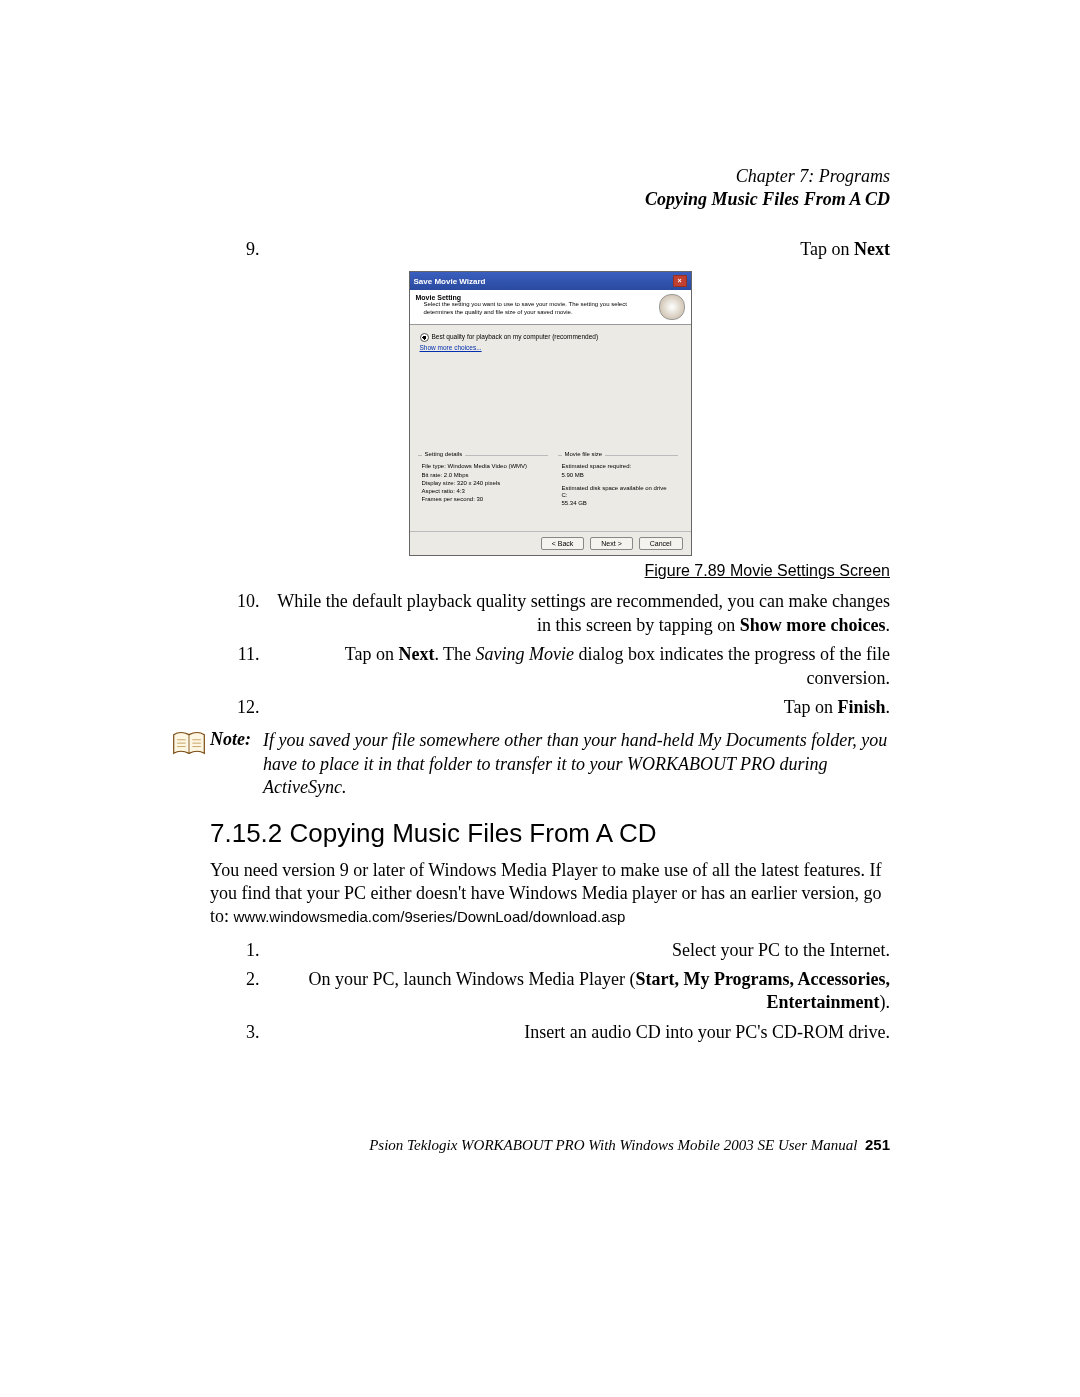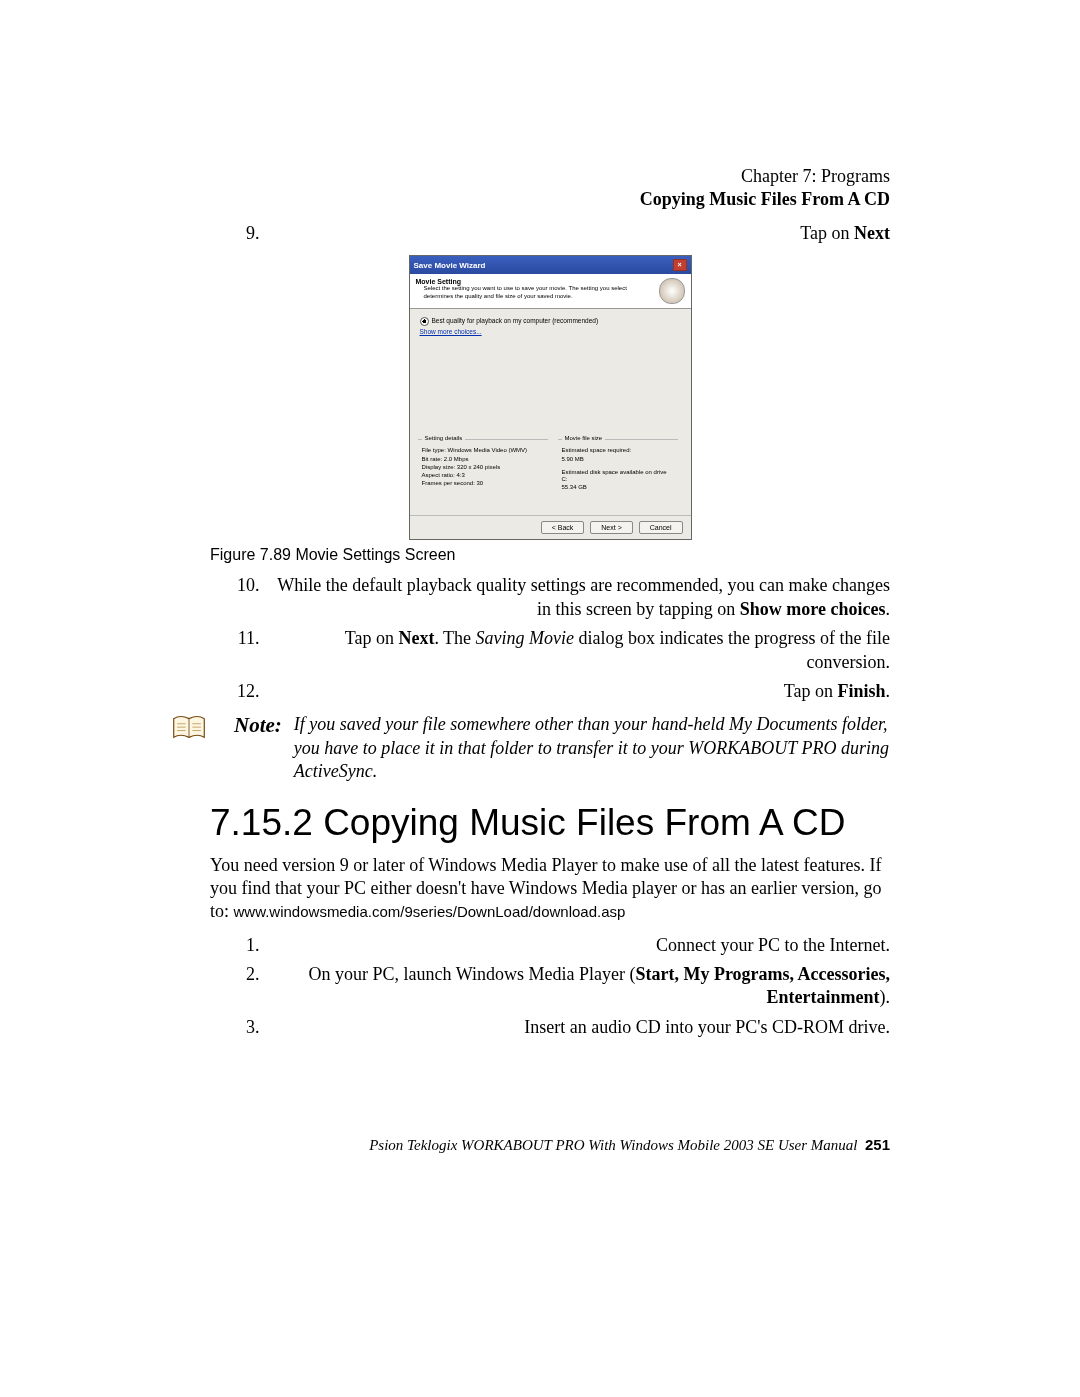--- a/index.html
+++ b/index.html
@@ -13,23 +13,24 @@
     position: relative;
   }
   .page {
     position: absolute;
     left: 210px;
     top: 165px;
     width: 680px;
   }
   .hdr {
     text-align: right;
+    font-style: italic;
     font-size: 18px;
     line-height: 1.25;
-    margin-bottom: 12px;
+    margin-bottom: 28px;
   }
   .hdr .sub {
     font-weight: bold;
   }
   ol.steps {
     list-style: decimal;
     margin: 0 0 10px 0;
     padding-left: 54px;
     font-size: 18px;
   }
@@ -136,24 +137,25 @@
     display: inline-block;
     border: 1px solid #888;
     background: #f4f3ee;
     font-size: 7px;
     padding: 2px 10px;
     margin-left: 4px;
     border-radius: 2px;
   }
 
   .figcap {
-    text-align: left;
+    text-align: right;
     font-family: Arial, Helvetica, sans-serif;
     font-size: 16px;
     margin: 6px 0 10px 0;
+    text-decoration: underline;
   }
   .bodytext {
     font-size: 18px;
     line-height: 1.3;
     margin: 10px 0;
   }
 
   .note-row {
     display: flex;
     align-items: flex-start;
@@ -163,33 +165,32 @@
     width: 34px; height: 26px;
     flex: 0 0 34px;
     margin-right: 4px;
     margin-top: 2px;
   }
   .note-label {
     font-style: italic;
     font-weight: bold;
     white-space: nowrap;
     margin-right: 12px;
-    font-size: 21px;
-    margin-left: 24px;
+    font-size: 18px;
   }
   .note-text {
     font-style: italic;
     font-size: 18px;
     line-height: 1.3;
   }
 
   h2.section {
     font-family: Arial, Helvetica, sans-serif;
     font-weight: normal;
-    font-size: 37px;
+    font-size: 26px;
     margin: 18px 0 6px 0;
   }
   .url { font-family: Arial, Helvetica, sans-serif; font-size: 15px; }
 
   .footer {
     position: absolute;
     left: 210px;
     top: 1136px;
     width: 680px;
     text-align: right;
@@ -287,21 +288,21 @@
     <span class="note-text">If you saved your file somewhere other than your hand-held My Documents folder, you have to place it in that folder to transfer it to your WORKABOUT PRO during ActiveSync.</span>
   </div>
 
   <h2 class="section">7.15.2   Copying Music Files From A CD</h2>
 
   <div class="bodytext">
     <span>You need version 9 or later of Windows Media Player to make use of all the latest features. If you find that your PC either doesn't have Windows Media player or has an earlier version, go to: </span><span class="url">www.windowsmedia.com/9series/DownLoad/download.asp</span>
   </div>
 
   <ol class="steps" start="1">
-    <li>Connect your PC to the Internet.</li>
+    <li>Select your PC to the Internet.</li>
     <li>
       <span>On your PC, launch Windows Media Player (</span><span class="bold">Start, My Programs, Accessories, Entertainment</span><span>).</span>
     </li>
     <li>Insert an audio CD into your PC's CD-ROM drive.</li>
   </ol>
 
 </div>
 
 <div class="footer">
   <span>Psion Teklogix WORKABOUT PRO With Windows Mobile 2003 SE User Manual</span>&nbsp;&nbsp;<span class="pg">251</span>

